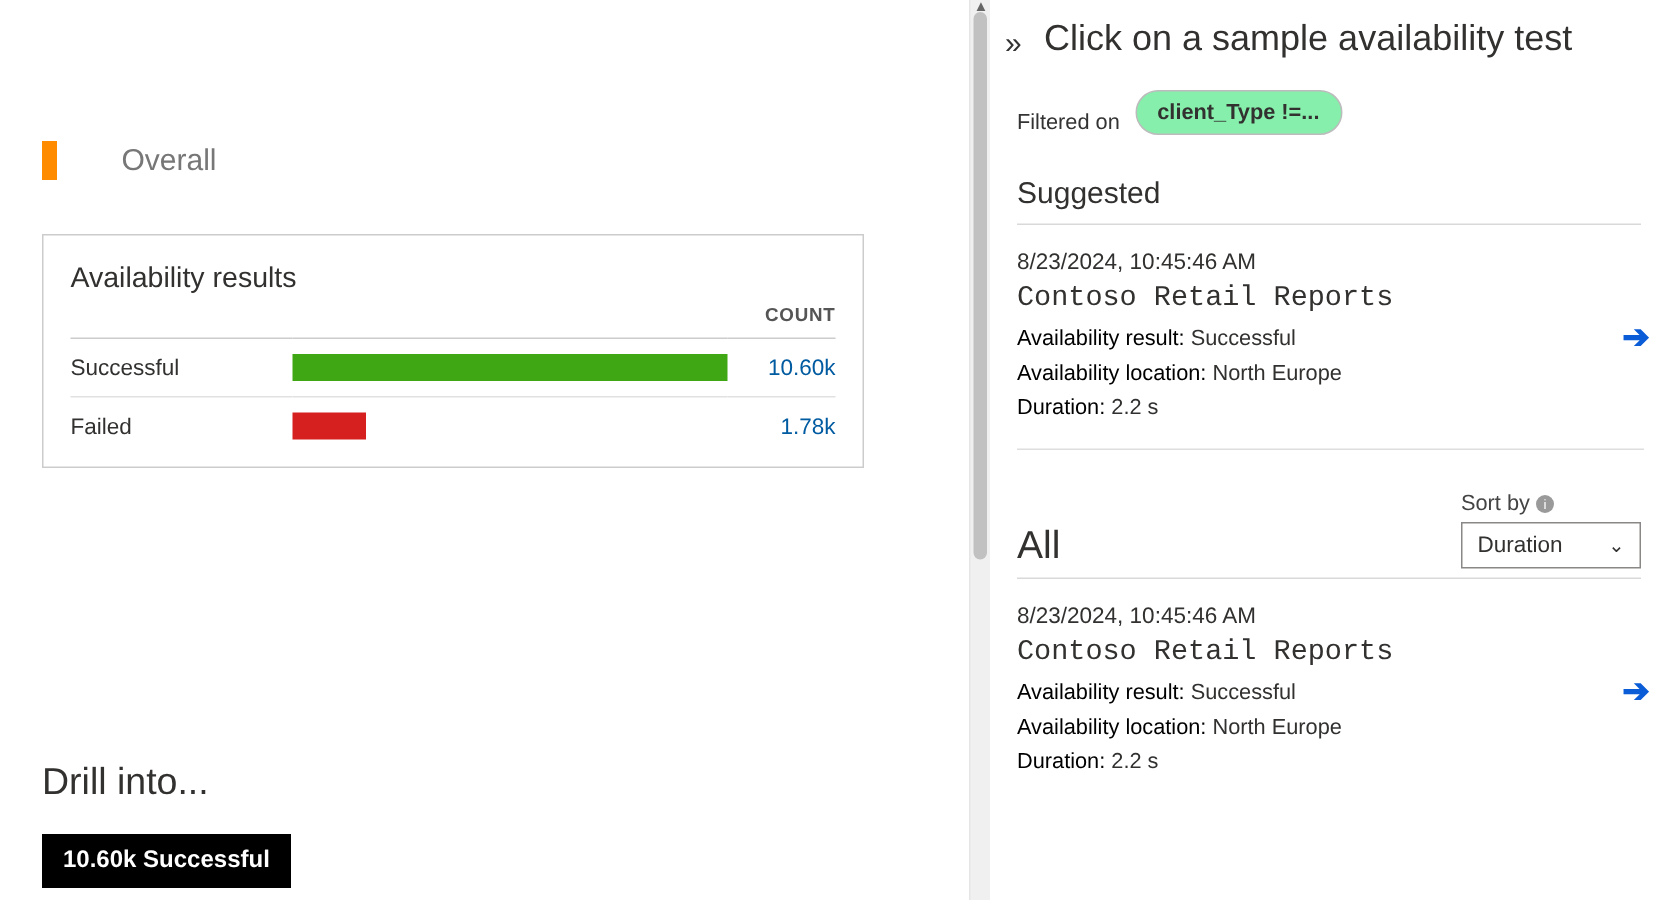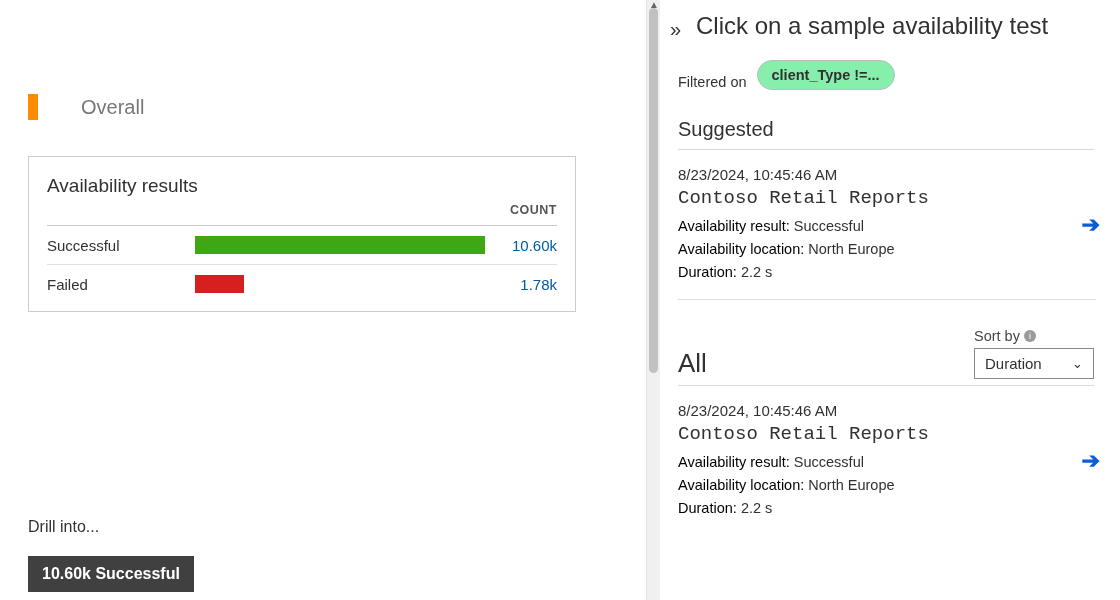--- a/index.html
+++ b/index.html
@@ -97,27 +97,27 @@
     .bar-wrap { width: 290px; height: 18px; position: relative; }
     .bar { position:absolute; top:0; left:0; height:18px; }
     .bar.green { background:#3fa713; }
     .bar.red { background:#d61f1f; }
     .cell-count { width: 80px; text-align: right; color:#005ba1; font-size:15px; }
     .bottom-block {
       margin-top: auto;
       padding-bottom: 8px;
     }
     .drill-title {
-      font-size: 16px;
+      font-size: 25px;
       font-weight: 400;
       margin-bottom: 20px;
     }
     .btn-row { display:flex; gap:18px; }
     .btn {
-      background:#404040;
+      background:#000000;
       color:#fff;
       font-size:16px;
       font-weight:600;
       padding:9px 14px;
       border:none;
       cursor:pointer;
     }
     .right-pane {
       flex: 1;
       padding: 12px 18px 0 10px;

